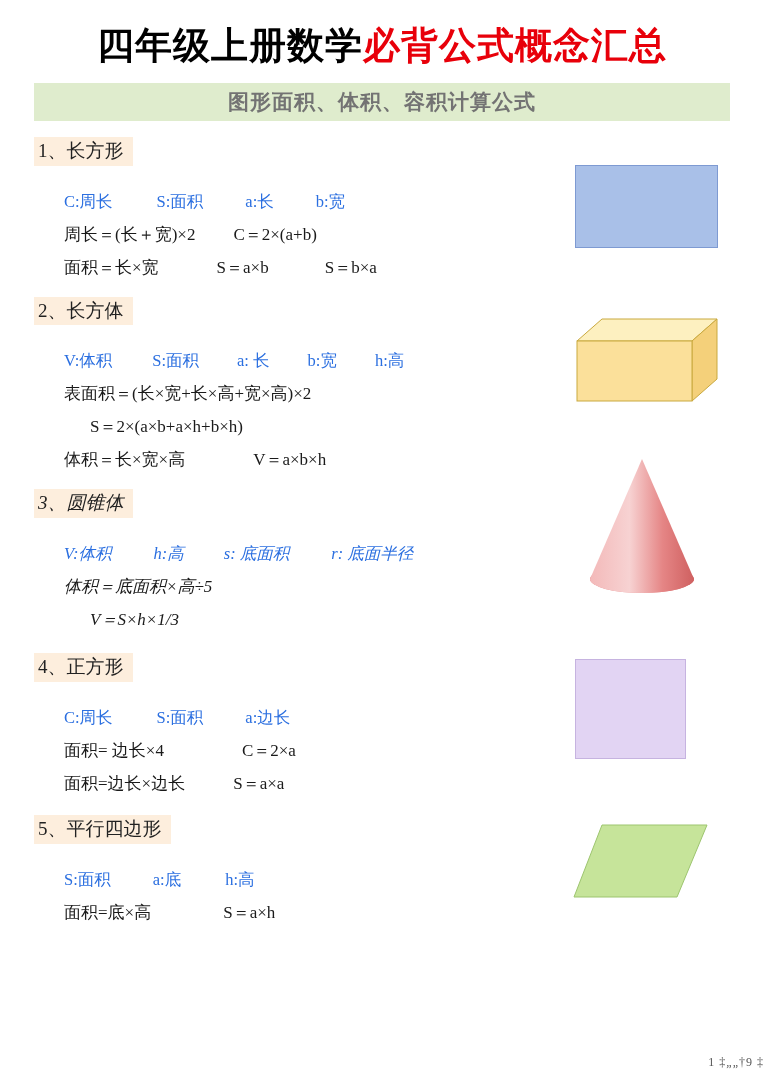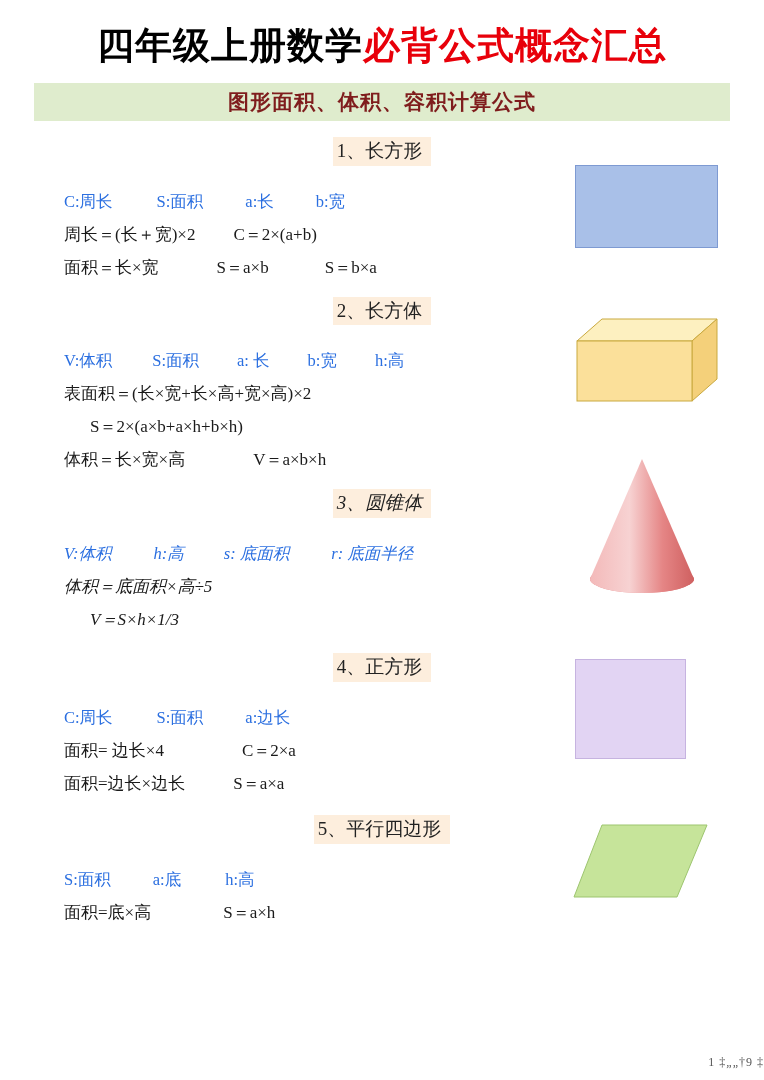--- a/index.html
+++ b/index.html
@@ -39,29 +39,29 @@
   
   .banner {
     margin-top: 18px;
     background: #dfeccd;
     height: 38px;
     display: flex;
     align-items: center;
     justify-content: center;
   }
   .banner-text {
-    color: #7f1d1d;
+    color: #737373;
     font-weight: bold;
     font-size: 21px;
     letter-spacing: 1px;
     font-family: "DejaVu Serif", "Liberation Serif", serif;
   }
 
   
-  .item { position: relative; margin-top: 14px; text-align: center; }
+  .item { position: relative; margin-top: 14px; }
   .item-head {
     display: inline-block;
     background: #fdeedd;
     color: #222;
     font-size: 19px;
     padding: 2px 9px 3px 4px;
     line-height: 1.25;
   }
   .legend {
     margin-top: 25px;

